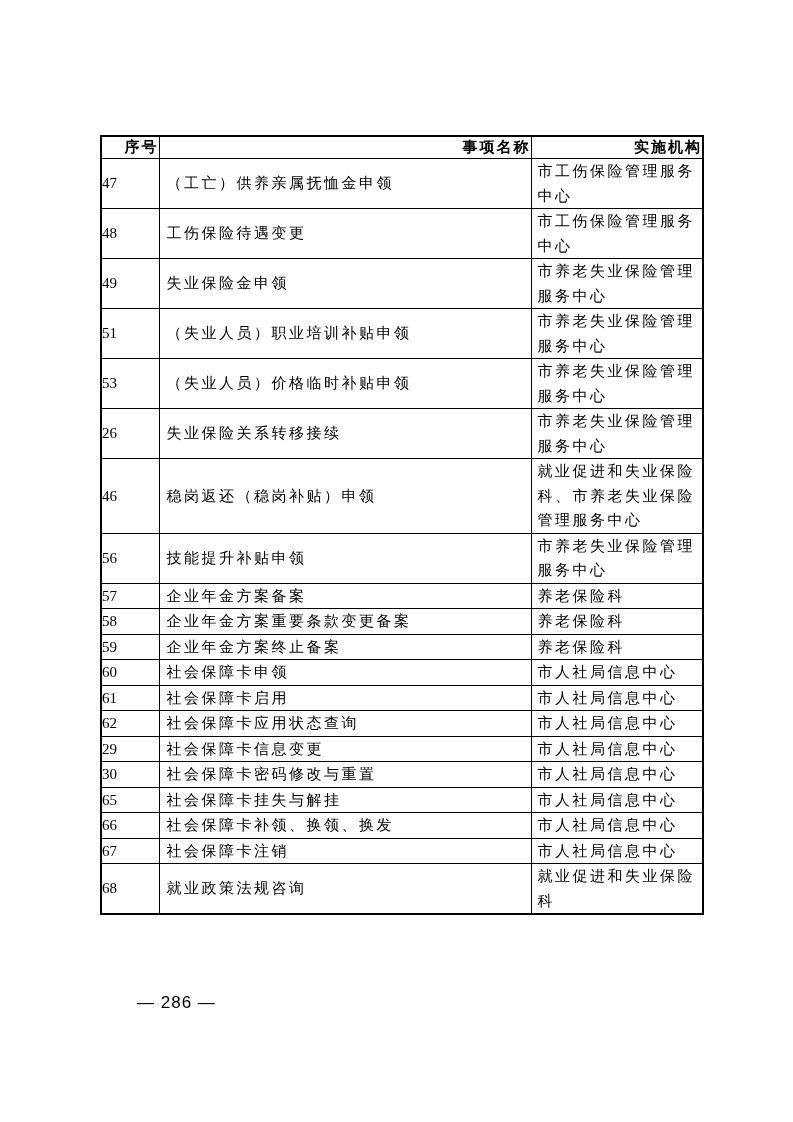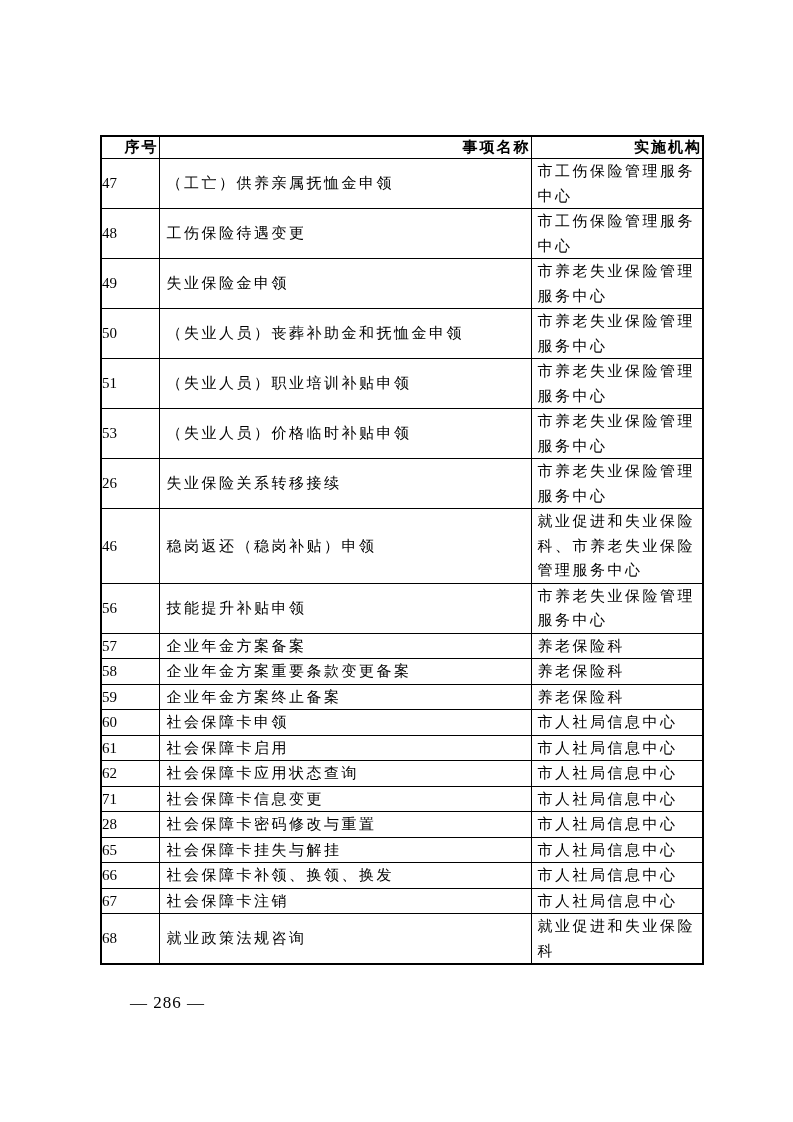--- a/index.html
+++ b/index.html
@@ -55,26 +55,26 @@
     text-align: left;
   }
   td.c-agency {
     padding: 0 2px 0 6px;
     letter-spacing: 2.5px;
     text-align: left;
     word-break: break-all;
   }
   .page-footer {
     position: absolute;
-    left: 130px;
+    left: 137px;
     top: 993px;
     font-size: 17px;
     letter-spacing: 1px;
     color: #000000;
-    font-family: Liberation Serif, serif;
+    font-family: Liberation Sans, sans-serif;
   }
 </style>
 </head>
 <body>
 
 <table class="doc-table">
   <colgroup>
     <col style="width:58px">
     <col style="width:372px">
     <col style="width:172px">
@@ -98,25 +98,20 @@
     <td class="c-item">工伤保险待遇变更</td>
     <td class="c-agency">市工伤保险管理服务中心</td>
   </tr>
 
   <tr>
     <td class="c-no">49</td>
     <td class="c-item">失业保险金申领</td>
     <td class="c-agency">市养老失业保险管理服务中心</td>
   </tr>
 
-  <tr>
-    <td class="c-no">50</td>
-    <td class="c-item">（失业人员）丧葬补助金和抚恤金申领</td>
-    <td class="c-agency">市养老失业保险管理服务中心</td>
-  </tr>
 
   <tr>
     <td class="c-no">51</td>
     <td class="c-item">（失业人员）职业培训补贴申领</td>
     <td class="c-agency">市养老失业保险管理服务中心</td>
   </tr>
 
 
   <tr>
     <td class="c-no">53</td>
@@ -172,27 +167,27 @@
     <td class="c-agency">市人社局信息中心</td>
   </tr>
 
   <tr>
     <td class="c-no">62</td>
     <td class="c-item">社会保障卡应用状态查询</td>
     <td class="c-agency">市人社局信息中心</td>
   </tr>
 
   <tr>
-    <td class="c-no">71</td>
+    <td class="c-no">29</td>
     <td class="c-item">社会保障卡信息变更</td>
     <td class="c-agency">市人社局信息中心</td>
   </tr>
 
   <tr>
-    <td class="c-no">28</td>
+    <td class="c-no">30</td>
     <td class="c-item">社会保障卡密码修改与重置</td>
     <td class="c-agency">市人社局信息中心</td>
   </tr>
 
   <tr>
     <td class="c-no">65</td>
     <td class="c-item">社会保障卡挂失与解挂</td>
     <td class="c-agency">市人社局信息中心</td>
   </tr>
 

